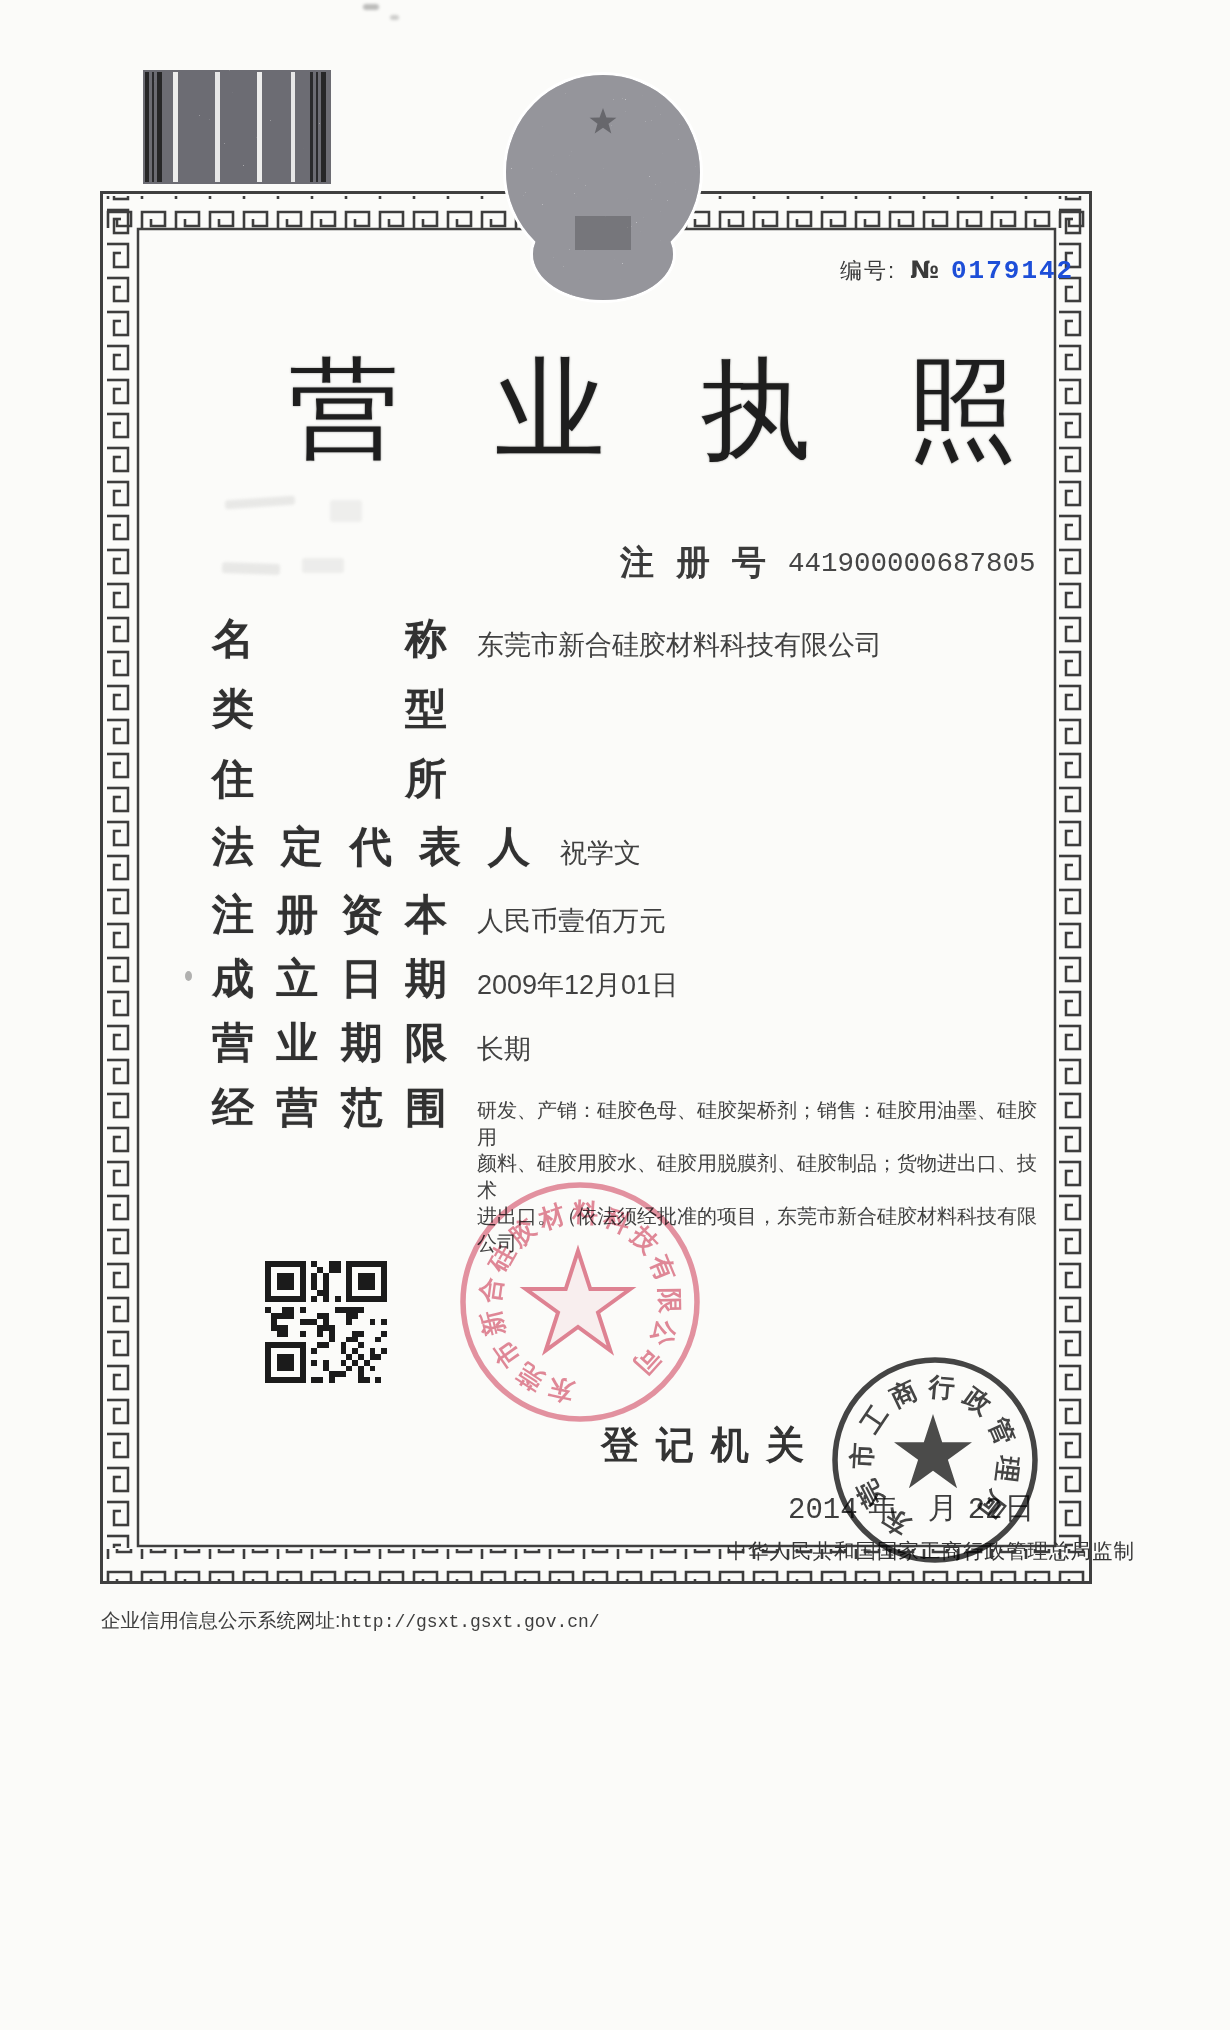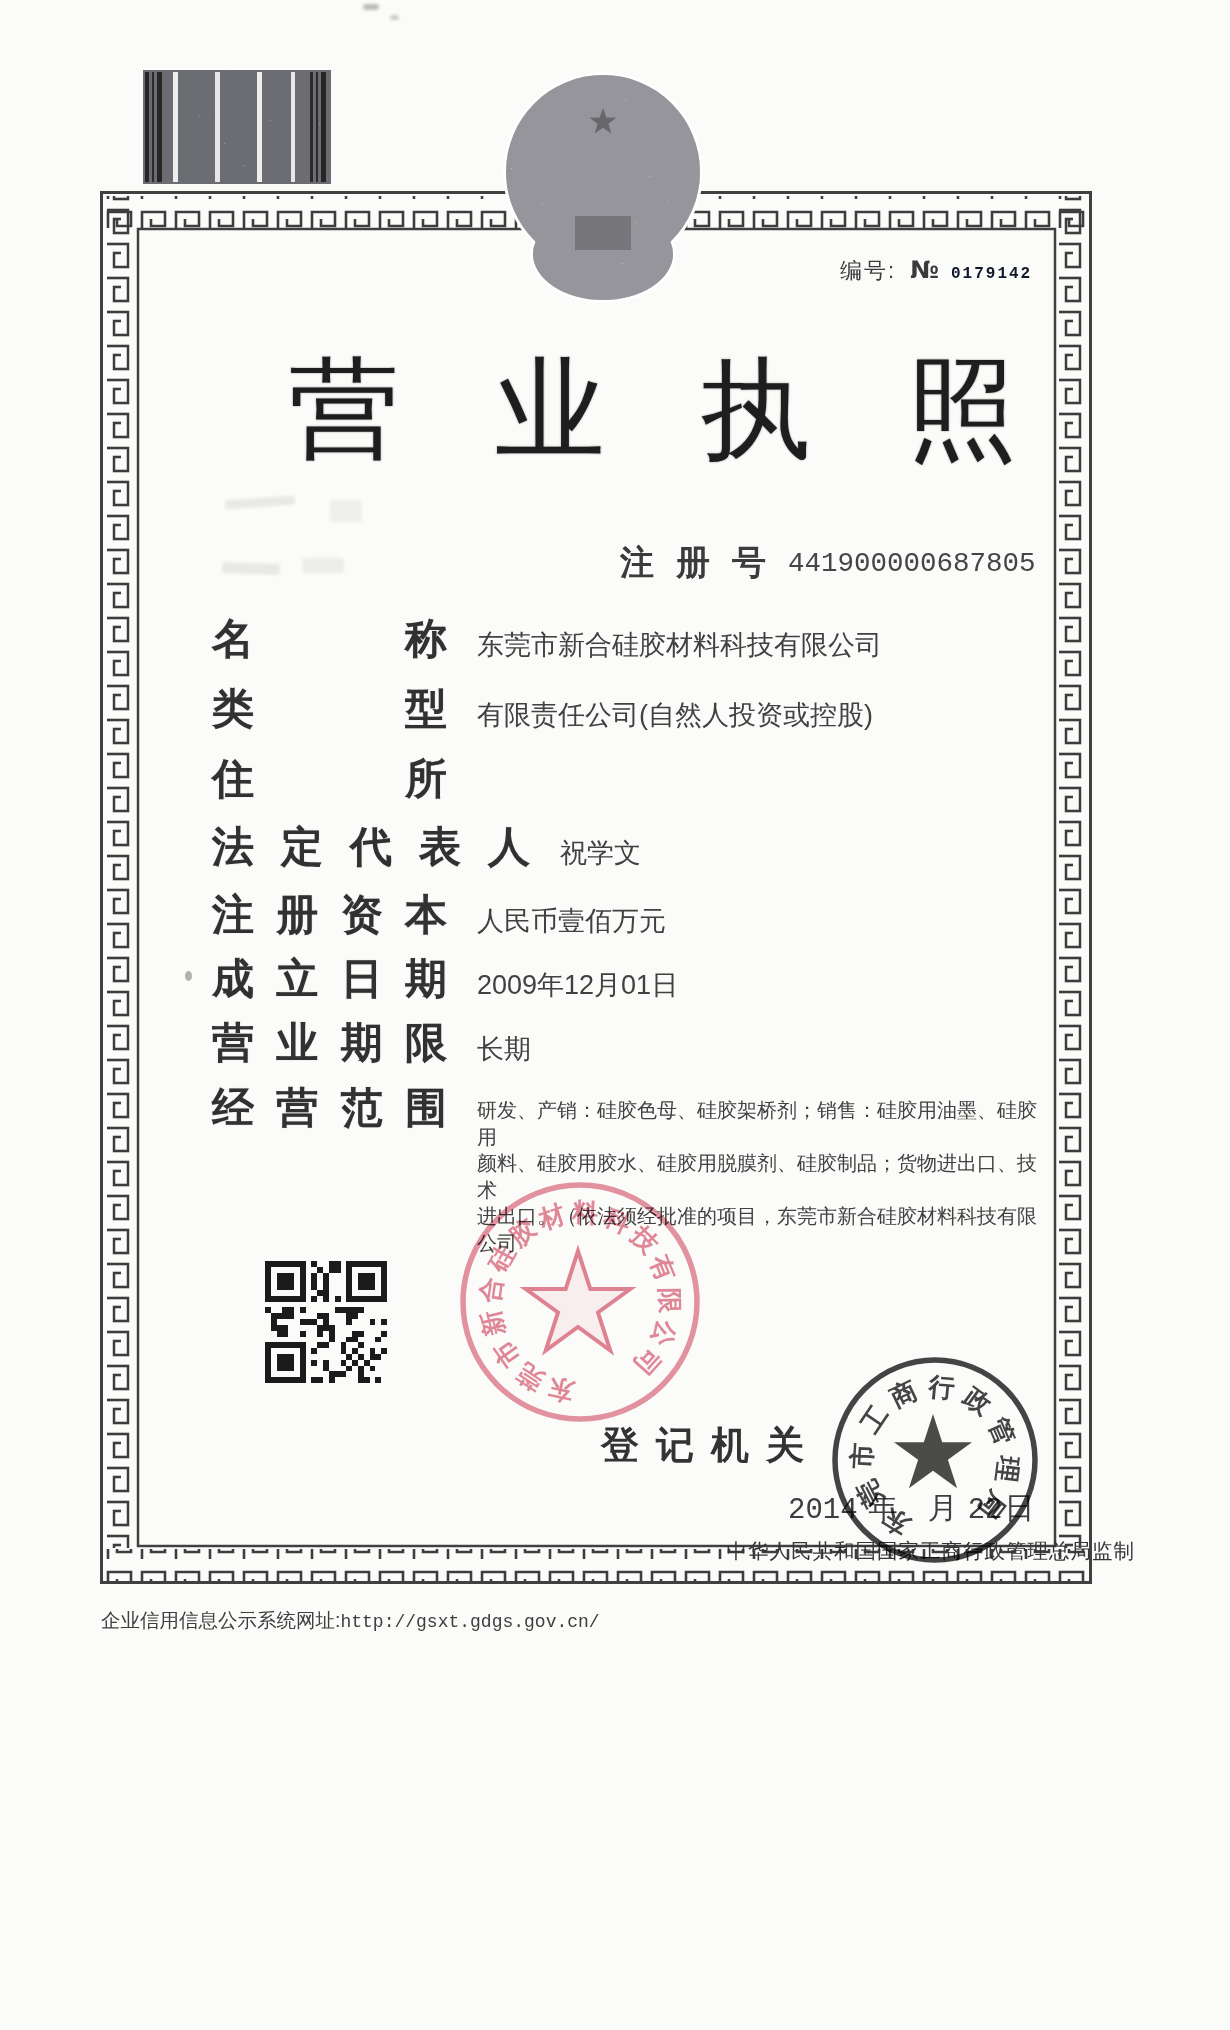--- a/index.html
+++ b/index.html
@@ -8,21 +8,21 @@
   svg{display:block;}
   .abs{position:absolute;}
   
   #frameSvg{position:absolute;left:0;top:0;z-index:1;}
   
   #emblem{position:absolute;left:500px;top:68px;z-index:2;}
   #barcode{position:absolute;left:143px;top:70px;z-index:2;}
   
   #serial{left:840px;top:256px;z-index:3;font-size:22px;color:#3a3a3a;letter-spacing:2px;}
   #serial .no-sign{font-family:"DejaVu Sans",sans-serif;font-weight:bold;font-size:24px;margin:0 10px 0 14px;}
-  #serial .digits{font-family:"Liberation Mono",monospace;font-weight:bold;font-size:16px;letter-spacing:2px;color:#0f172a;}
+  #serial .digits{font-family:"Liberation Mono",monospace;font-weight:bold;font-size:26px;letter-spacing:2px;color:#1d4ed8;}
   
   #title{left:289px;top:336px;z-index:3;font-size:110px;font-weight:400;letter-spacing:96px;
          white-space:nowrap;color:#1e1e1e;text-shadow:0 0 2px rgba(25,25,25,.5);}
   
   #reg{left:620px;top:540px;z-index:3;white-space:nowrap;}
   #reg .regLabel{font-size:34px;font-weight:600;letter-spacing:22px;color:#3b3b3b;}
   #reg .regNum{font-family:"Liberation Mono",monospace;font-size:27.5px;color:#454545;vertical-align:3px;}
   
   #fields{position:absolute;left:212px;top:0;z-index:3;width:880px;}
   .frow{position:absolute;display:flex;align-items:flex-start;width:880px;}
@@ -131,21 +131,20 @@
           <span>名</span>
           <span>称</span>
         </div>
         <div class="fvalue">东莞市新合硅胶材料科技有限公司</div>
       </div>
       <div class="frow" style="top: 685px;">
         <div class="flabel">
           <span>类</span>
           <span>型</span>
         </div>
-        <div class="fvalue">有限责任公司(自然人投资或控股)</div>
       </div>
       <div class="frow" style="top: 755px;">
         <div class="flabel">
           <span>住</span>
           <span>所</span>
         </div>
       </div>
       <div class="frow" style="top: 823px;">
         <div class="flabel wide">
           <span>法</span>
@@ -349,21 +348,21 @@
           <text x="987.5118054247215" y="1409.2899389564932" transform="rotate(46 987.5118054247215 1409.2899389564932)" text-anchor="middle" dominant-baseline="central" font-size="26" fill="#242424" fill-opacity="0.85" font-weight="700" font-family="&quot;Liberation Sans&quot;,sans-serif">政</text>
           <text x="1006.0322755523272" y="1443.1650414358019" transform="rotate(76.66666666666669 1006.0322755523272 1443.1650414358019)" text-anchor="middle" dominant-baseline="central" font-size="26" fill="#242424" fill-opacity="0.85" font-weight="700" font-family="&quot;Liberation Sans&quot;,sans-serif">管</text>
           <text x="1004.6848971540844" y="1481.7489105158093" transform="rotate(107.33333333333334 1004.6848971540844 1481.7489105158093)" text-anchor="middle" dominant-baseline="central" font-size="26" fill="#242424" fill-opacity="0.85" font-weight="700" font-family="&quot;Liberation Sans&quot;,sans-serif">理</text>
           <text x="983.8465342641966" y="1514.2495722598499" transform="rotate(138 983.8465342641966 1514.2495722598499)" text-anchor="middle" dominant-baseline="central" font-size="26" fill="#242424" fill-opacity="0.85" font-weight="700" font-family="&quot;Liberation Sans&quot;,sans-serif">局</text>
         </g>
         <path d="M933.0,1414.0L942.2,1442.3L972.0,1442.3L947.9,1459.8L957.1,1488.2L933.0,1470.7L908.9,1488.2L918.1,1459.8L894.0,1442.3L923.8,1442.3Z" fill="#242424" opacity="0.82"></path>
       </g>
     </svg>
 
   <div id="footerL" class="abs">
-    <span>企业信用信息公示系统网址:</span><span class="url">http://gsxt.gdgs.gov.cn/</span>
+    <span>企业信用信息公示系统网址:</span><span class="url">http://gsxt.gsxt.gov.cn/</span>
   </div>
   <div id="footerR" class="abs">中华人民共和国国家工商行政管理总局监制</div>
 
   <div class="sm" style="left:363px;top:4px;width:16px;height:6px;opacity:.38;background:#555;"></div>
   <div class="sm" style="left:390px;top:15px;width:9px;height:5px;opacity:.28;background:#555;"></div>
   <div class="sm" style="left:225px;top:498px;width:70px;height:9px;transform:rotate(-4deg);"></div>
   <div class="sm" style="left:330px;top:500px;width:32px;height:22px;opacity:.11;"></div>
   <div class="sm" style="left:222px;top:563px;width:58px;height:11px;transform:rotate(2deg);"></div>
   <div class="sm" style="left:302px;top:558px;width:42px;height:15px;opacity:.12;"></div>
   <div class="sm" style="left:185px;top:971px;width:7px;height:10px;opacity:.4;background:#444;border-radius:50%;filter:blur(.5px);"></div>

